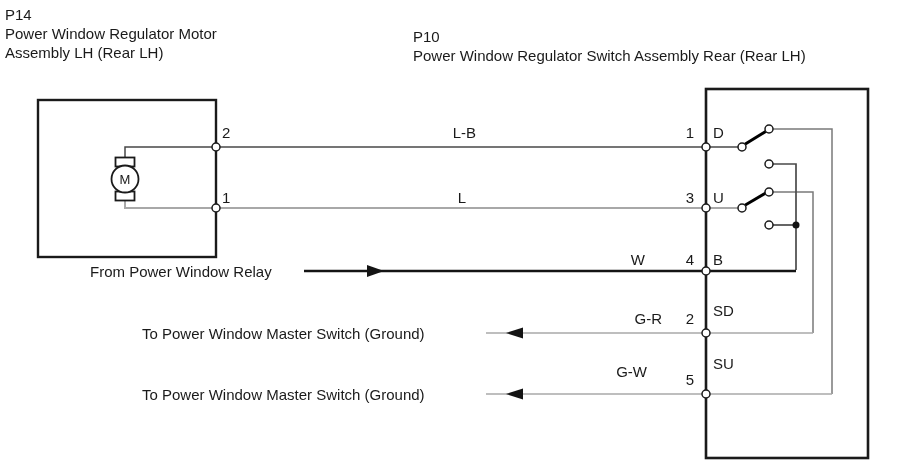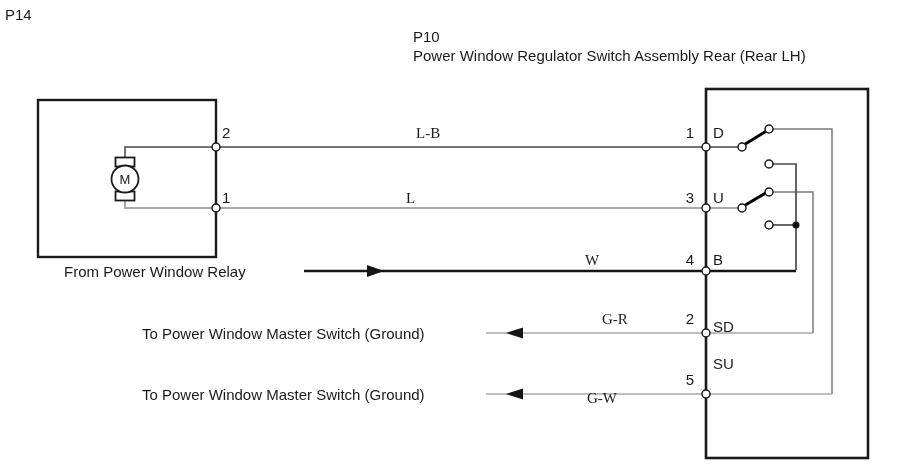--- a/index.html
+++ b/index.html
@@ -14,21 +14,21 @@
   }
   #diagram-svg{position:absolute;left:0;top:0;}
   .txt{
     position:absolute;
     font-size:15px;
     line-height:18px;
     color:#1a1a1a;
     white-space:nowrap;
   }
   .hdr{white-space:normal;line-height:19px;}
-  .wire-label{text-align:left;width:60px;font-family:Liberation Serif, serif;}
+  .wire-label{text-align:right;width:60px;}
   .pin-num{width:18px;}
   .pin-num-r{width:26px;text-align:right;}
   .motor-m{font-size:13px;width:16px;text-align:center;}
 </style>
 </head>
 <body>
 
 <div id="stage">
 
   <svg id="diagram-svg" width="909" height="475" viewBox="0 0 909 475">
@@ -76,46 +76,47 @@
     <circle cx="742" cy="147" r="4" fill="#ffffff" stroke="#1a1a1a" stroke-width="1.5"></circle>
     <circle cx="769" cy="129" r="4" fill="#ffffff" stroke="#1a1a1a" stroke-width="1.5"></circle>
     <circle cx="769" cy="164" r="4" fill="#ffffff" stroke="#1a1a1a" stroke-width="1.5"></circle>
     <circle cx="742" cy="208" r="4" fill="#ffffff" stroke="#1a1a1a" stroke-width="1.5"></circle>
     <circle cx="769" cy="192" r="4" fill="#ffffff" stroke="#1a1a1a" stroke-width="1.5"></circle>
     <circle cx="769" cy="225" r="4" fill="#ffffff" stroke="#1a1a1a" stroke-width="1.5"></circle>
   </svg>
 
   <div class="txt hdr" style="left:5px;top:5px;width:258px;">
     <div>P14</div>
+    <div>Power Window Regulator Motor Assembly LH (Rear LH)</div>
   </div>
   <div class="txt hdr" style="left:413px;top:27px;width:520px;">
     <div>P10</div>
     <div>Power Window Regulator Switch Assembly Rear (Rear LH)</div>
   </div>
 
   <div class="txt motor-m" style="left:117px;top:171px;">M</div>
 
   <div class="txt pin-num" style="left:222px;top:124px;">2</div>
   <div class="txt pin-num" style="left:222px;top:189px;">1</div>
 
   <div class="txt wire-label" style="left:416px;top:124px;">L-B</div>
   <div class="txt wire-label" style="left:406px;top:189px;">L</div>
   <div class="txt wire-label" style="left:585px;top:251px;">W</div>
   <div class="txt wire-label" style="left:602px;top:310px;">G-R</div>
-  <div class="txt wire-label" style="left:587px;top:389px;">G-W</div>
+  <div class="txt wire-label" style="left:587px;top:363px;">G-W</div>
 
   <div class="txt pin-num-r" style="left:668px;top:124px;">1</div>
   <div class="txt pin-num-r" style="left:668px;top:189px;">3</div>
   <div class="txt pin-num-r" style="left:668px;top:251px;">4</div>
   <div class="txt pin-num-r" style="left:668px;top:310px;">2</div>
   <div class="txt pin-num-r" style="left:668px;top:371px;">5</div>
 
   <div class="txt" style="left:713px;top:124px;">D</div>
   <div class="txt" style="left:713px;top:189px;">U</div>
   <div class="txt" style="left:713px;top:251px;">B</div>
-  <div class="txt" style="left:713px;top:318px;">SD</div>
+  <div class="txt" style="left:713px;top:302px;">SD</div>
   <div class="txt" style="left:713px;top:355px;">SU</div>
 
-  <div class="txt" style="left:64px;top:263px;text-align:center;">From Power Window Relay</div>
+  <div class="txt" style="left:90px;top:263px;text-align:center;">From Power Window Relay</div>
   <div class="txt" style="left:142px;top:325px;">To Power Window Master Switch (Ground)</div>
   <div class="txt" style="left:142px;top:386px;">To Power Window Master Switch (Ground)</div>
 
 </div>
 
 </body></html>

